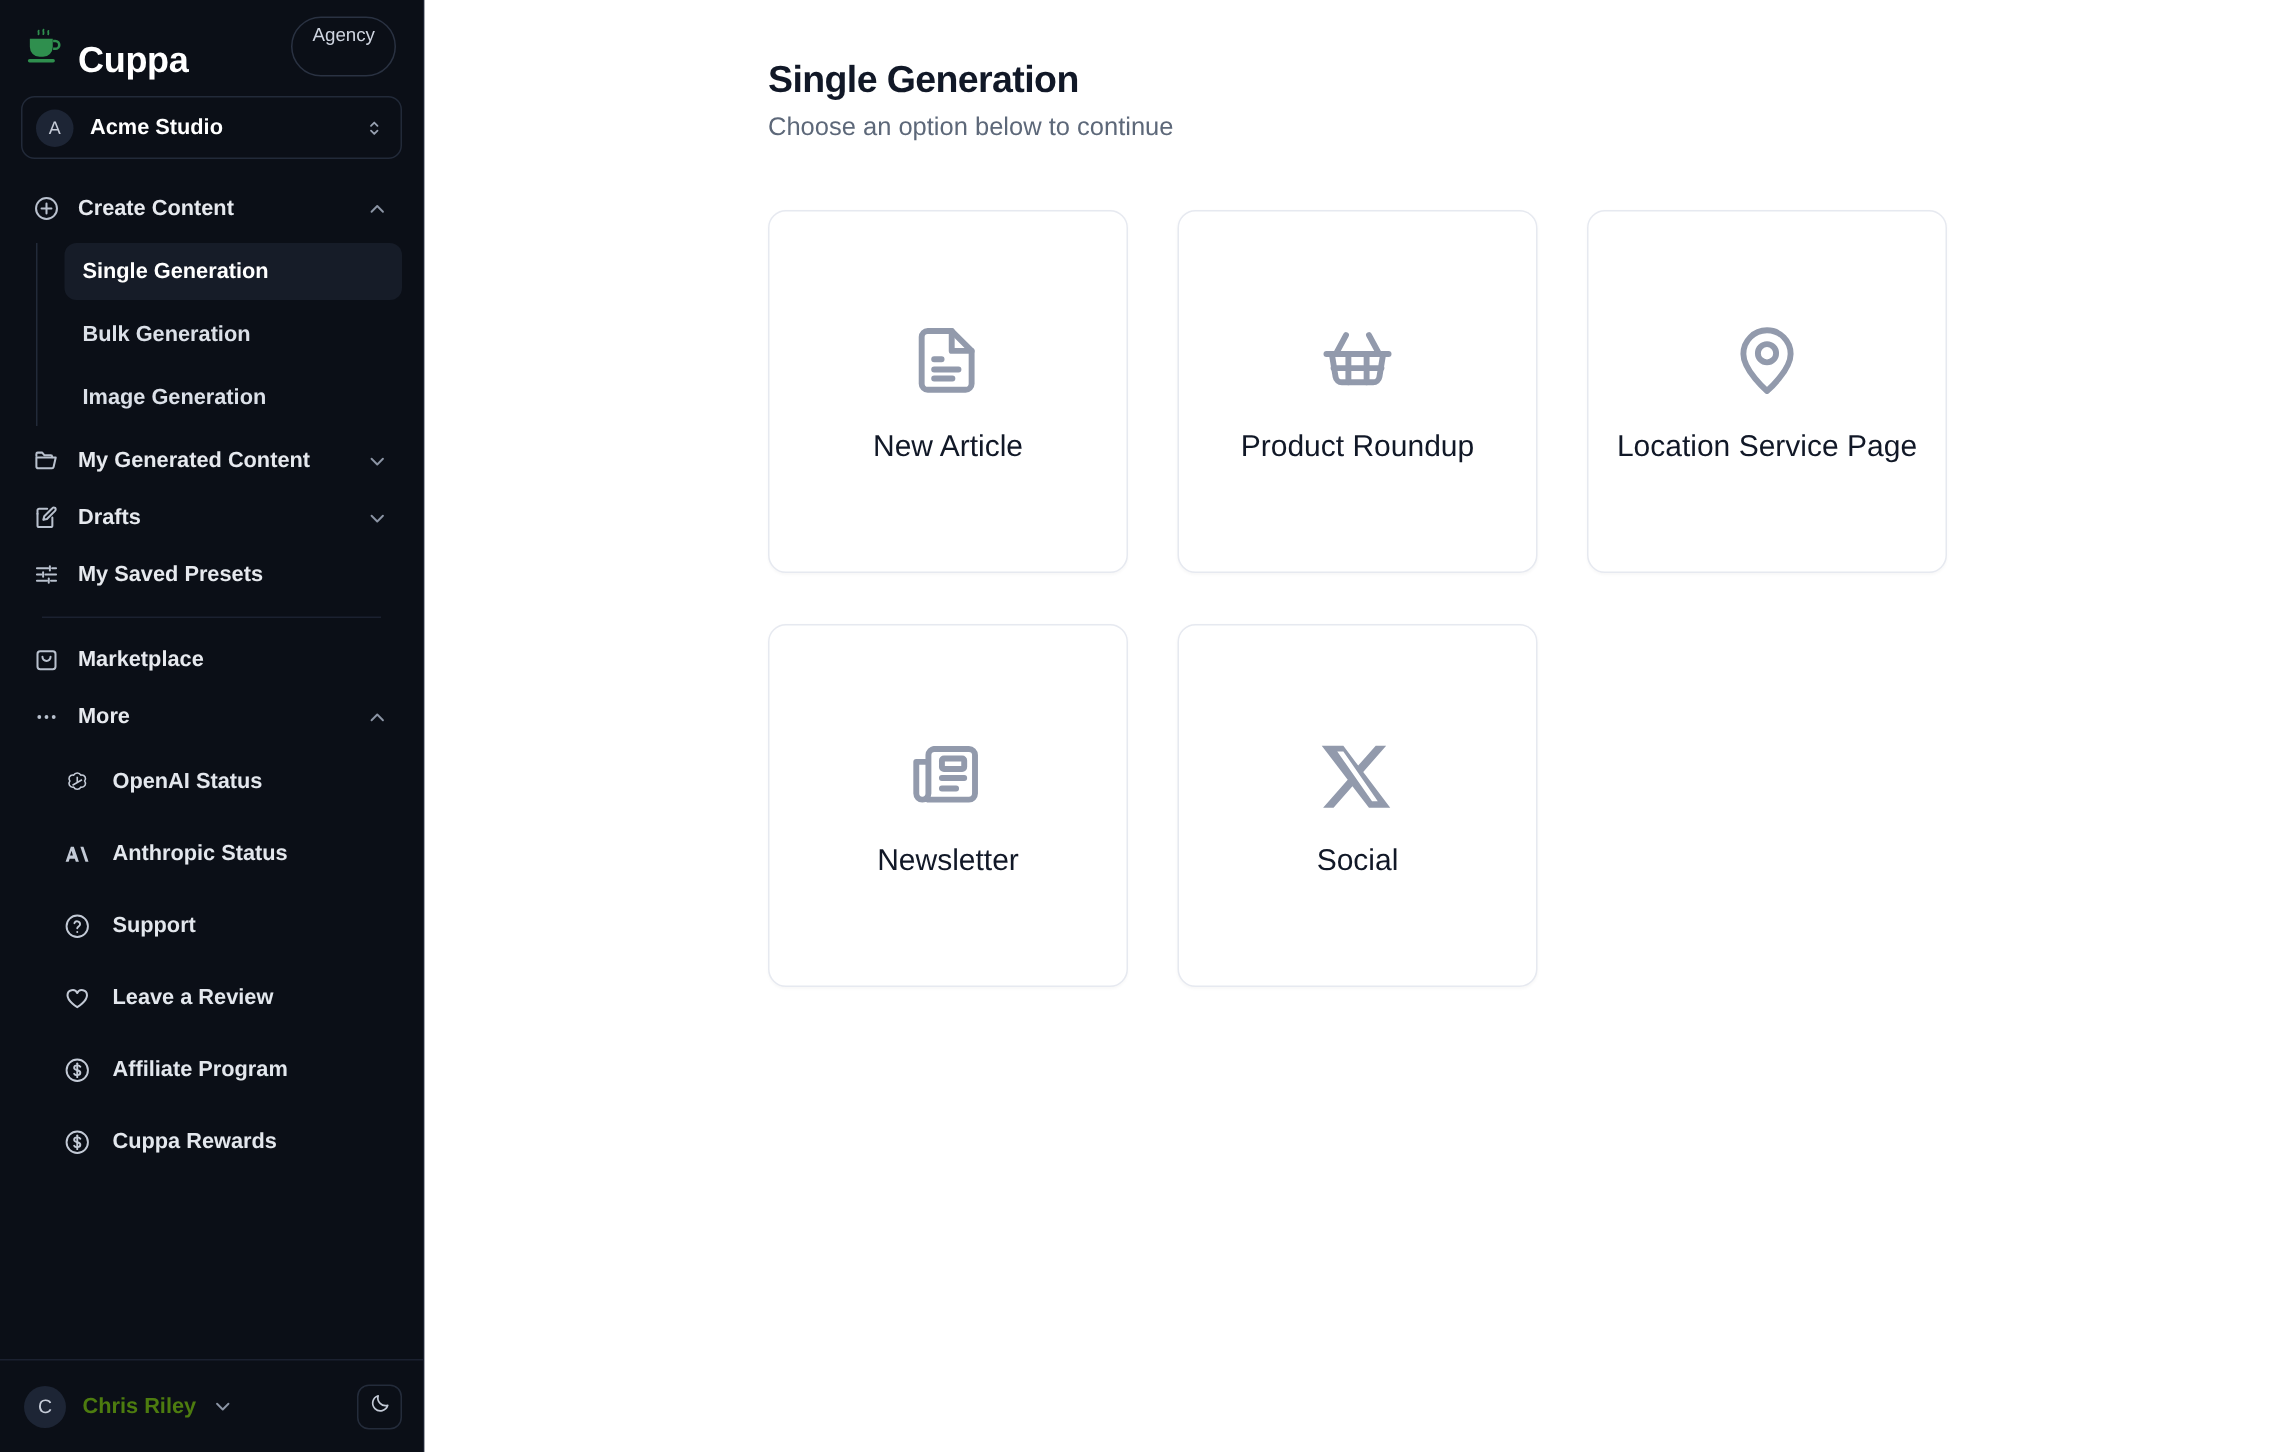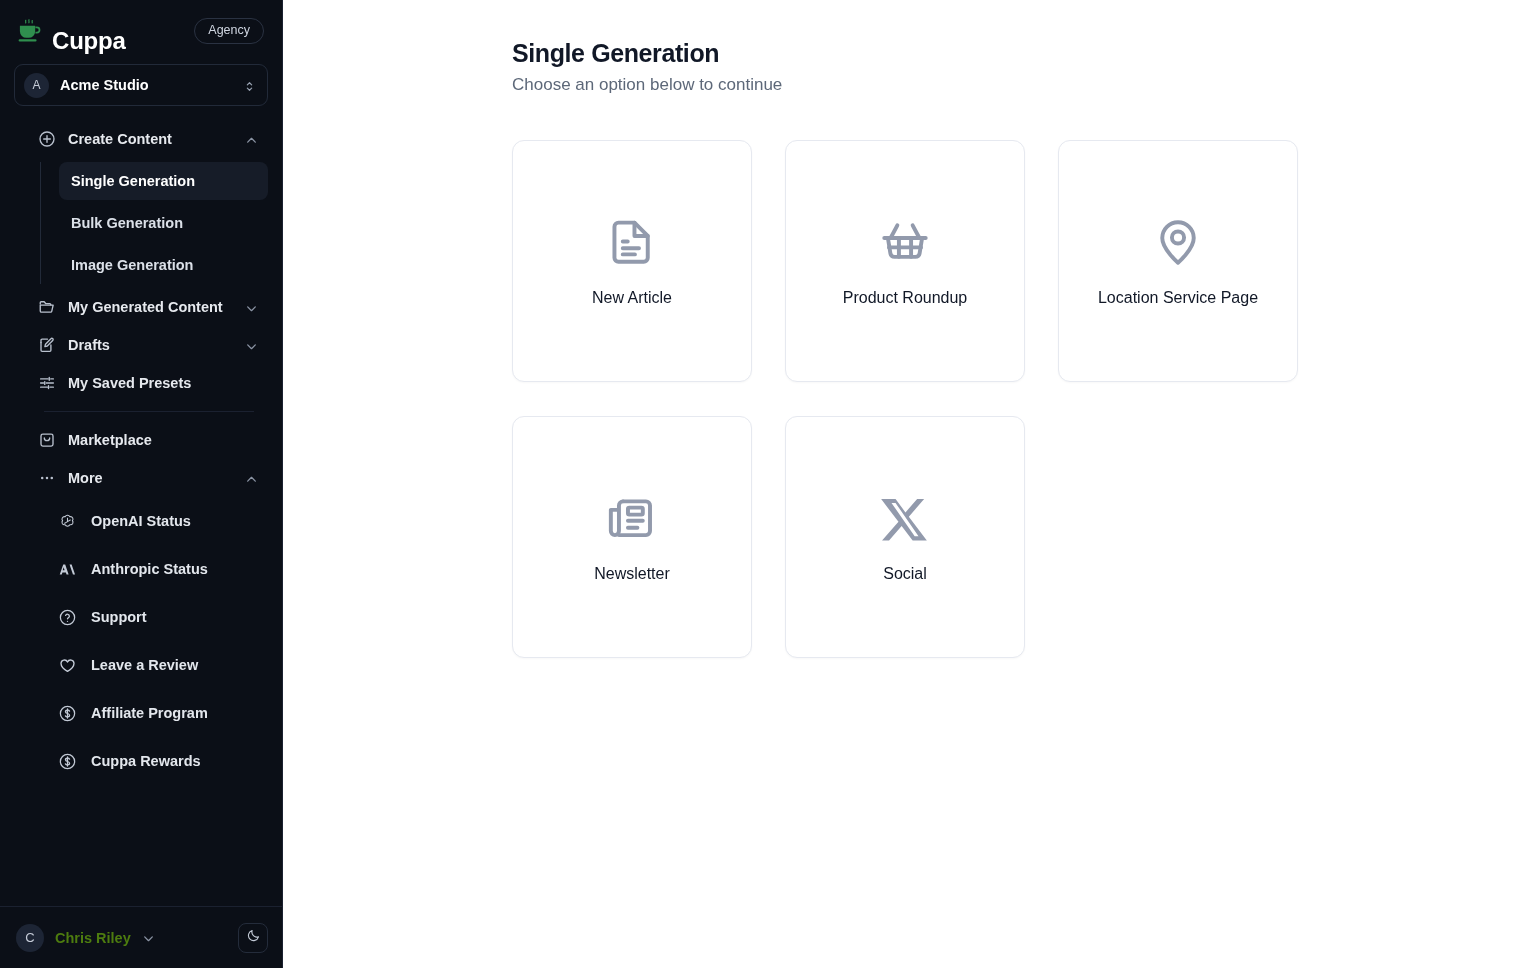--- a/index.html
+++ b/index.html
@@ -26,42 +26,42 @@
     padding: 0 18px 0 16px; gap: 10px;
   }
   .brand-logo { width: 26px; height: 26px; display: block; }
   .brand-name {
     color: #ffffff; font-size: 24px; font-weight: bold;
     letter-spacing: -0.2px; flex: 1 1 auto; margin-top: 20px;
   }
   .agency-badge {
     border: 1px solid #2a3242; border-radius: 999px;
     color: #cfd5e0; font-size: 12.5px;
-    padding: 5px 13px 6px; line-height: 1;
+    padding: 5px 13px 20px; line-height: 1;
     white-space: nowrap;
   }
 
   .workspace {
     margin: 2px 14px 0 14px;
     height: 42px;
     border: 1px solid #222a39; border-radius: 9px;
     display: flex; align-items: center; gap: 11px;
     padding: 0 11px 0 9px;
   }
   .ws-avatar {
     width: 25px; height: 25px; border-radius: 50%;
     background: #1d2535; color: #c6ccd8;
     font-size: 12px; display: flex;
     align-items: center; justify-content: center;
     flex: 0 0 25px;
   }
   .ws-name { color: #ffffff; font-size: 14.5px; font-weight: bold; flex: 1 1 auto; }
   .ws-chev { width: 13px; height: 13px; color: #97a0b0; flex: 0 0 13px; }
 
-  .nav { padding: 14px 14px 0 14px; margin-left: 16px; }
+  .nav { padding: 14px 14px 0 14px; }
   .nav-row {
     height: 38px; display: flex; align-items: center;
     gap: 12px; padding: 0 10px 0 8px;
     border-radius: 8px; cursor: pointer;
   }
   .nav-ico { width: 18px; height: 18px; color: #b9c1ce; flex: 0 0 18px; }
   .nav-label { color: #e6e9ee; font-size: 14.5px; font-weight: bold; flex: 1 1 auto; }
   .nav-chev { width: 13px; height: 13px; color: #8b94a4; flex: 0 0 13px; }
 
   .subnav {
@@ -130,21 +130,21 @@
     width: 240px; height: 242px;
     border: 1px solid #e6e9f0; border-radius: 12px;
     background: #ffffff; cursor: pointer;
     display: flex; flex-direction: column;
     align-items: center; justify-content: center;
     box-shadow: 0 1px 2px rgba(16,24,40,0.03);
   }
   .card-ico { width: 54px; height: 54px; color: #929aac; }
   .card-ico svg { width: 100%; height: 100%; display: block; }
   .card-label {
-    margin-top: 20px; font-size: 16px;
+    margin-top: 20px; font-size: 20px;
     color: #111827; text-align: center;
   }
 </style>
 </head>
 <body>
 
 <div class="app">
 
   <aside class="sidebar">
     <div class="sb-scroll">

